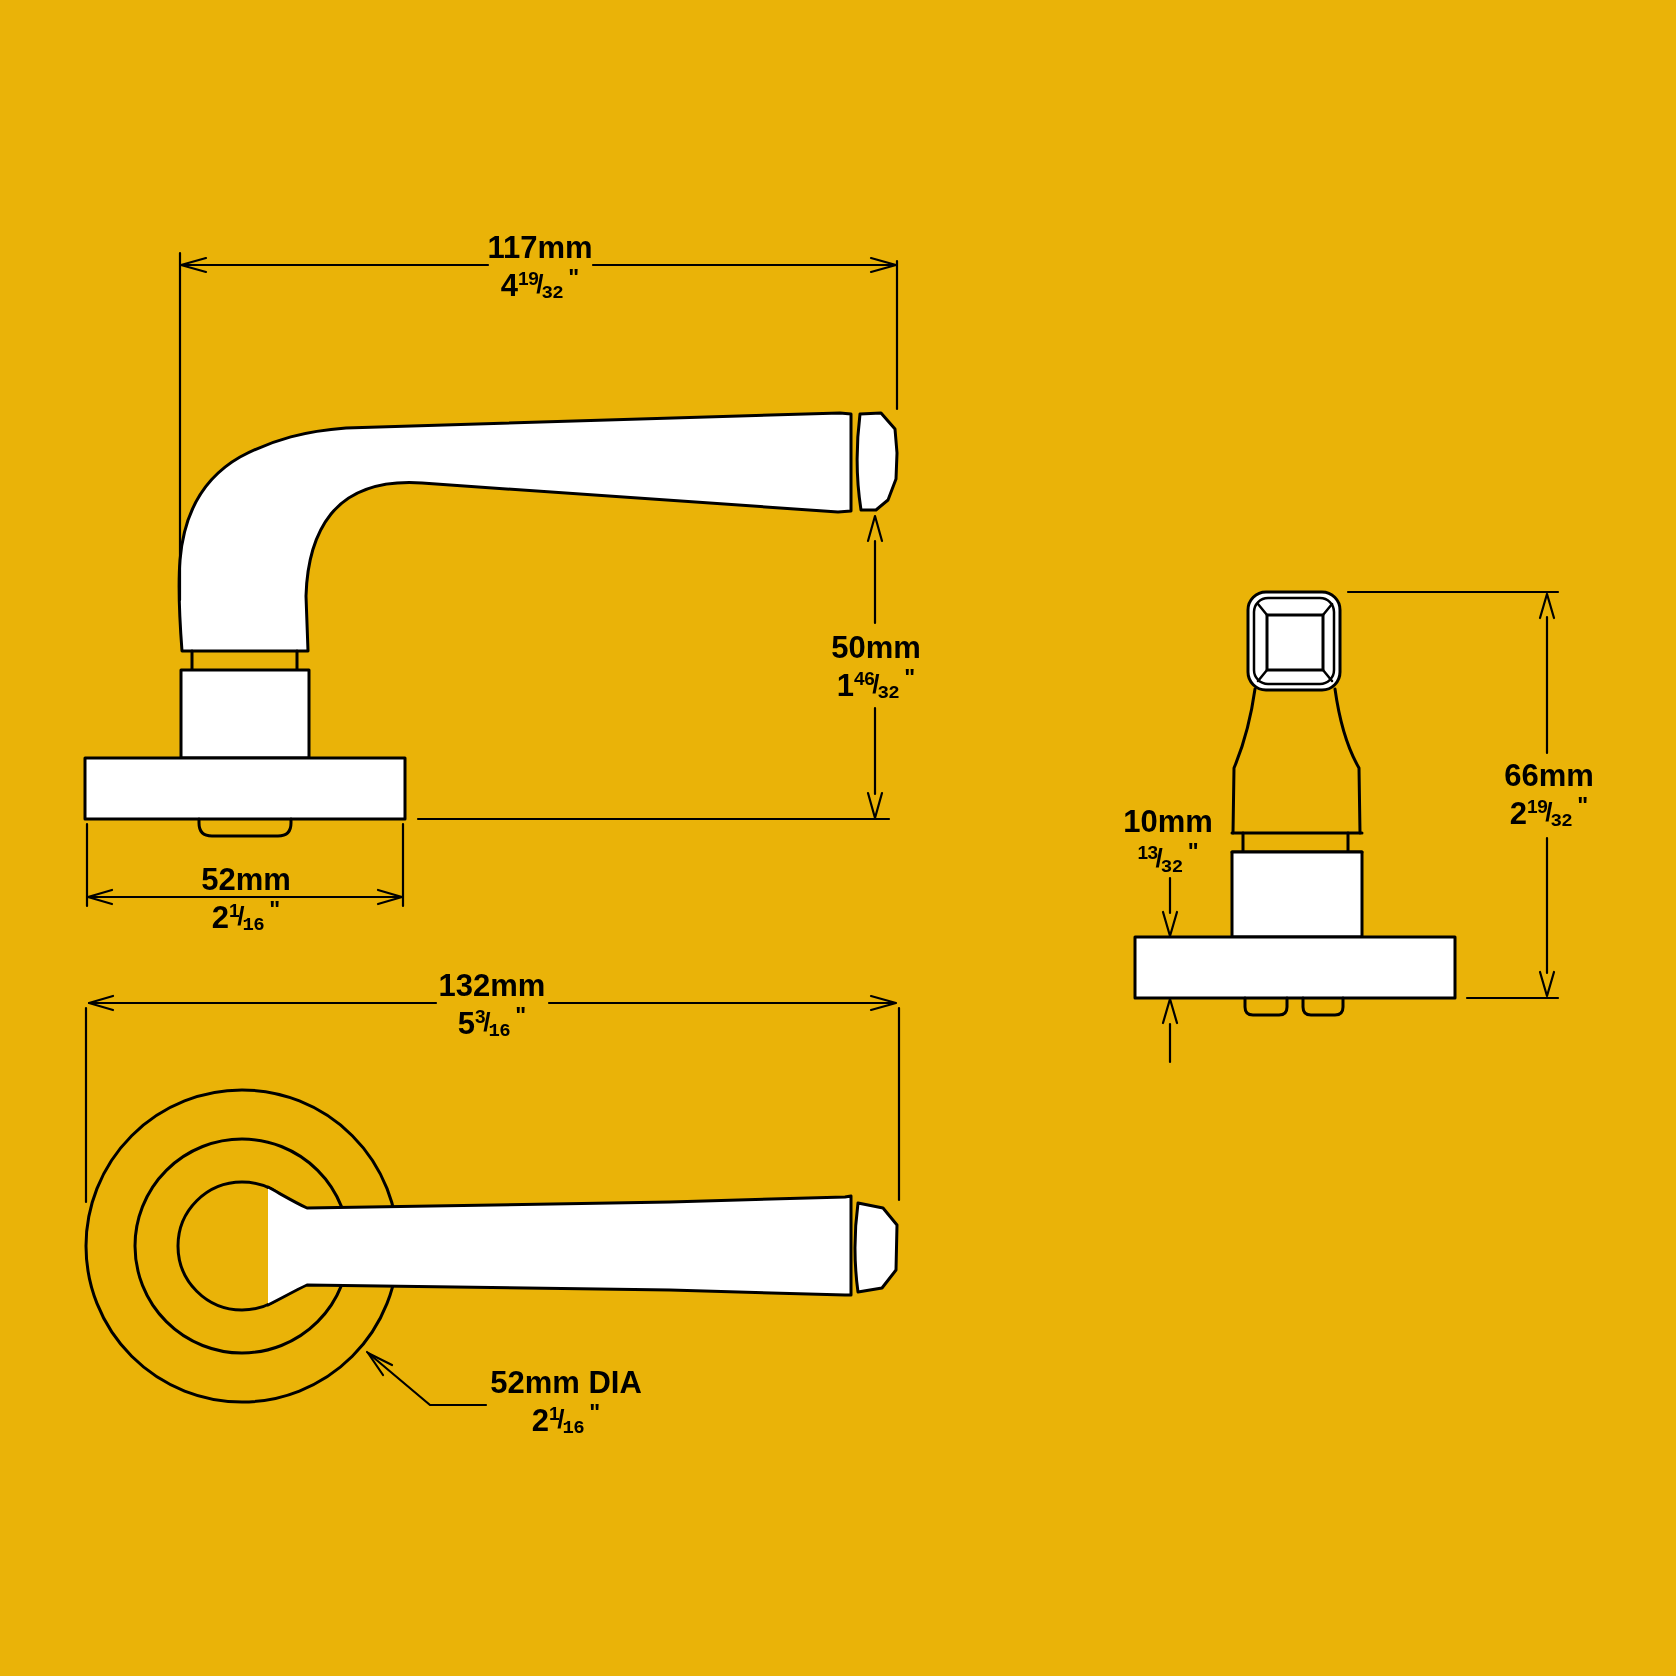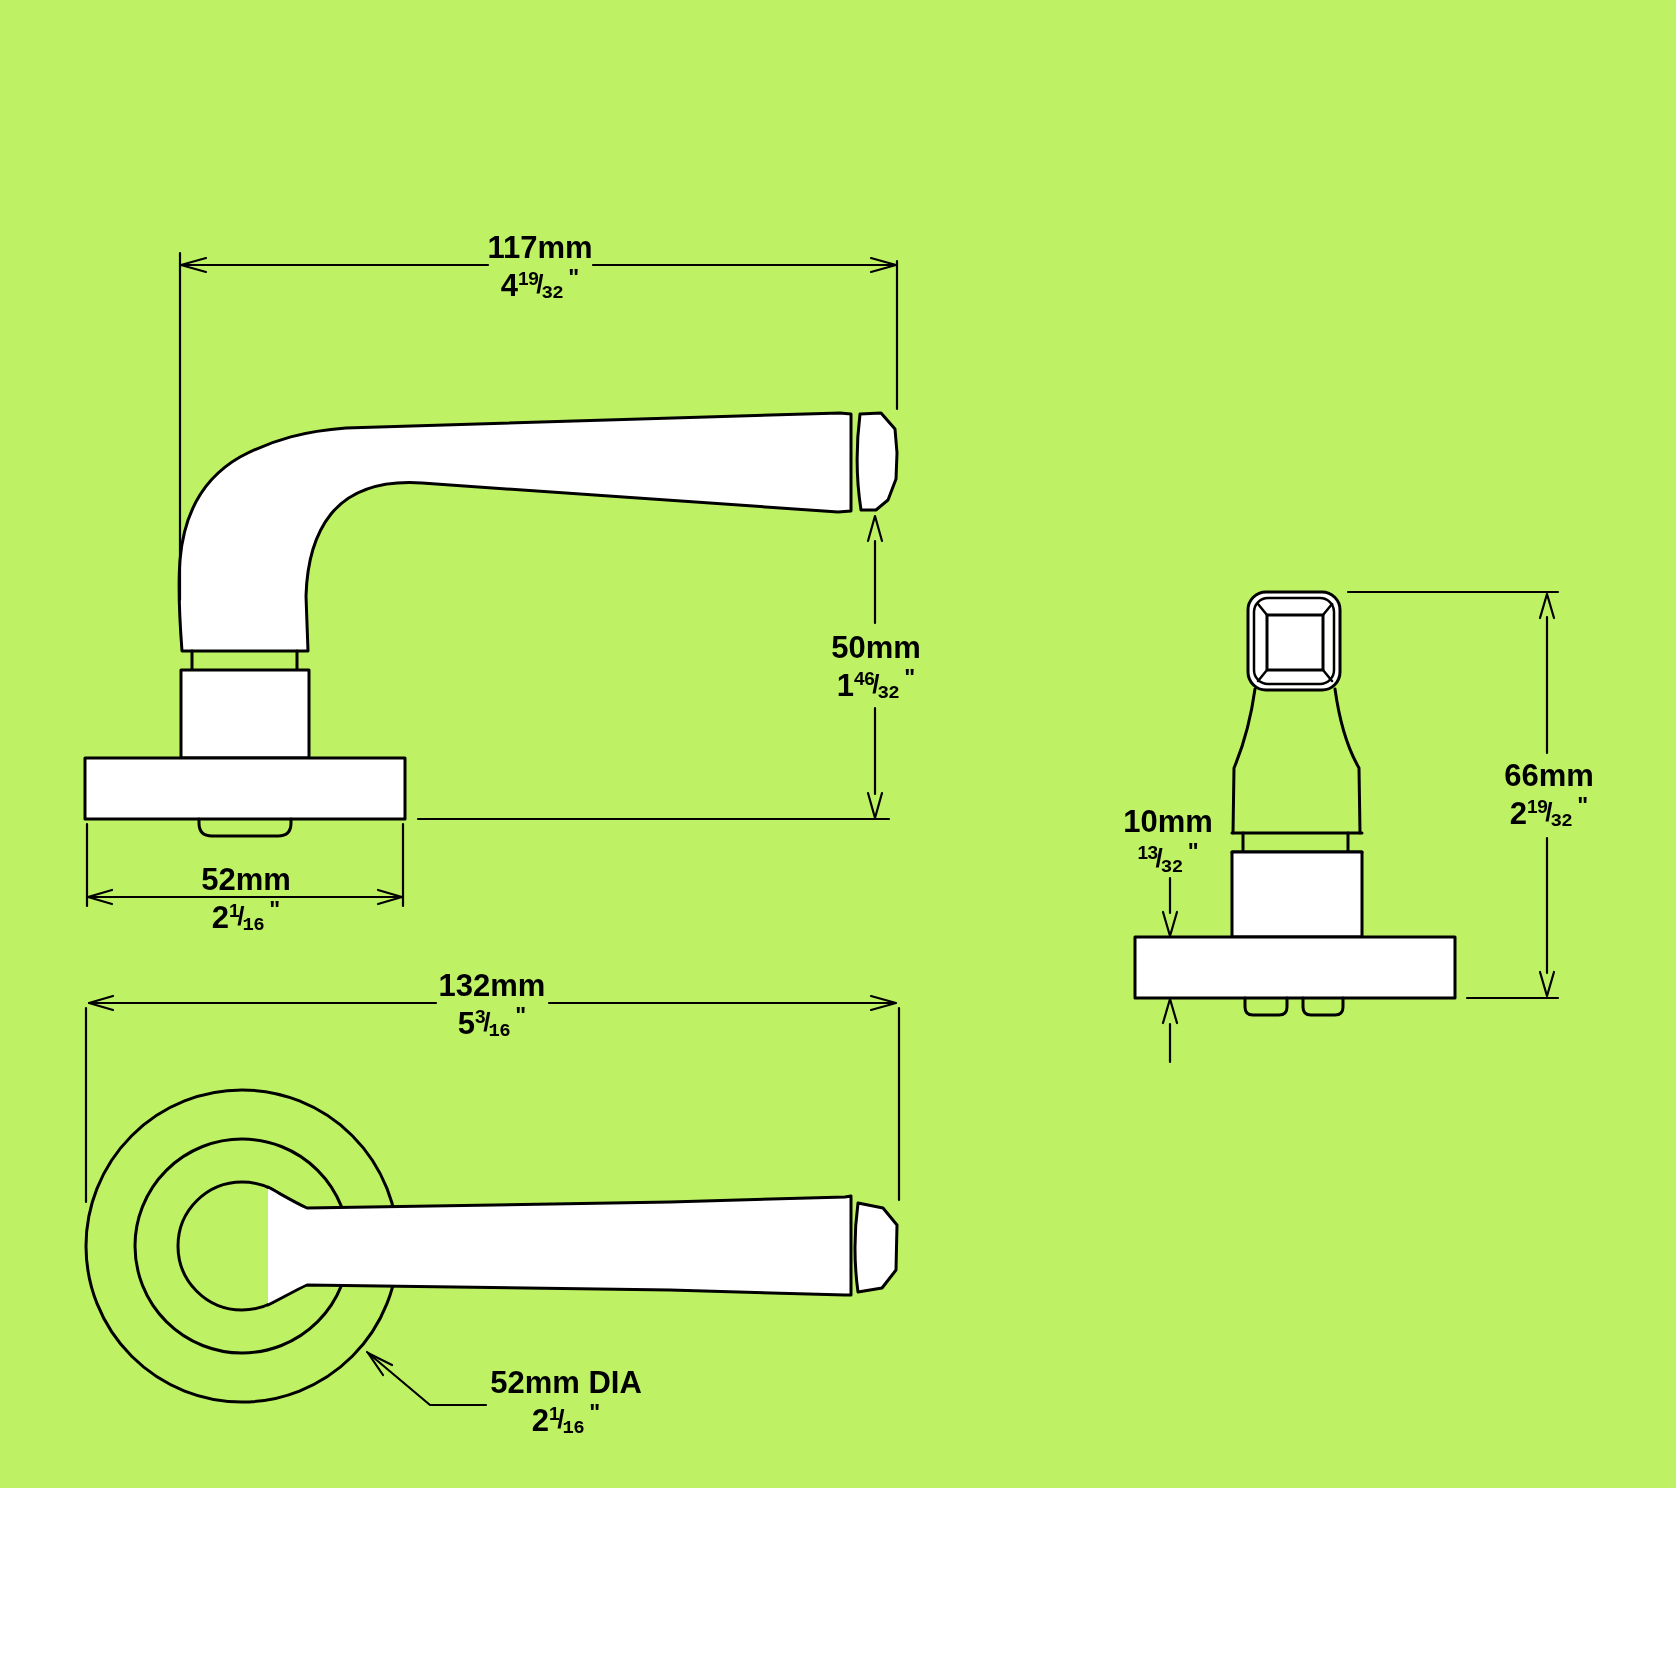--- a/index.html
+++ b/index.html
@@ -1,18 +1,18 @@
 <!DOCTYPE html>
 <html><head>
 <meta charset="utf-8">
 <style>
   html,body { margin:0; padding:0; }
   #canvas {
-    position:relative; width:1676px; height:1488px;
-    background:#bef264; overflow:hidden;
+    position:relative; width:1676px; height:1676px;
+    background:#eab308; overflow:hidden;
     font-family:"Liberation Sans", sans-serif;
   }
   #linework { position:absolute; left:0; top:0; width:1676px; height:1676px; }
   .dim-label {
     position:absolute; transform:translateX(-50%);
     text-align:center; font-weight:bold; color:#000;
     line-height:1.04; white-space:nowrap;
   }
   .mm   { font-size:31px; letter-spacing:0px; }
   .inch { font-size:31px; margin-top:3px; }

